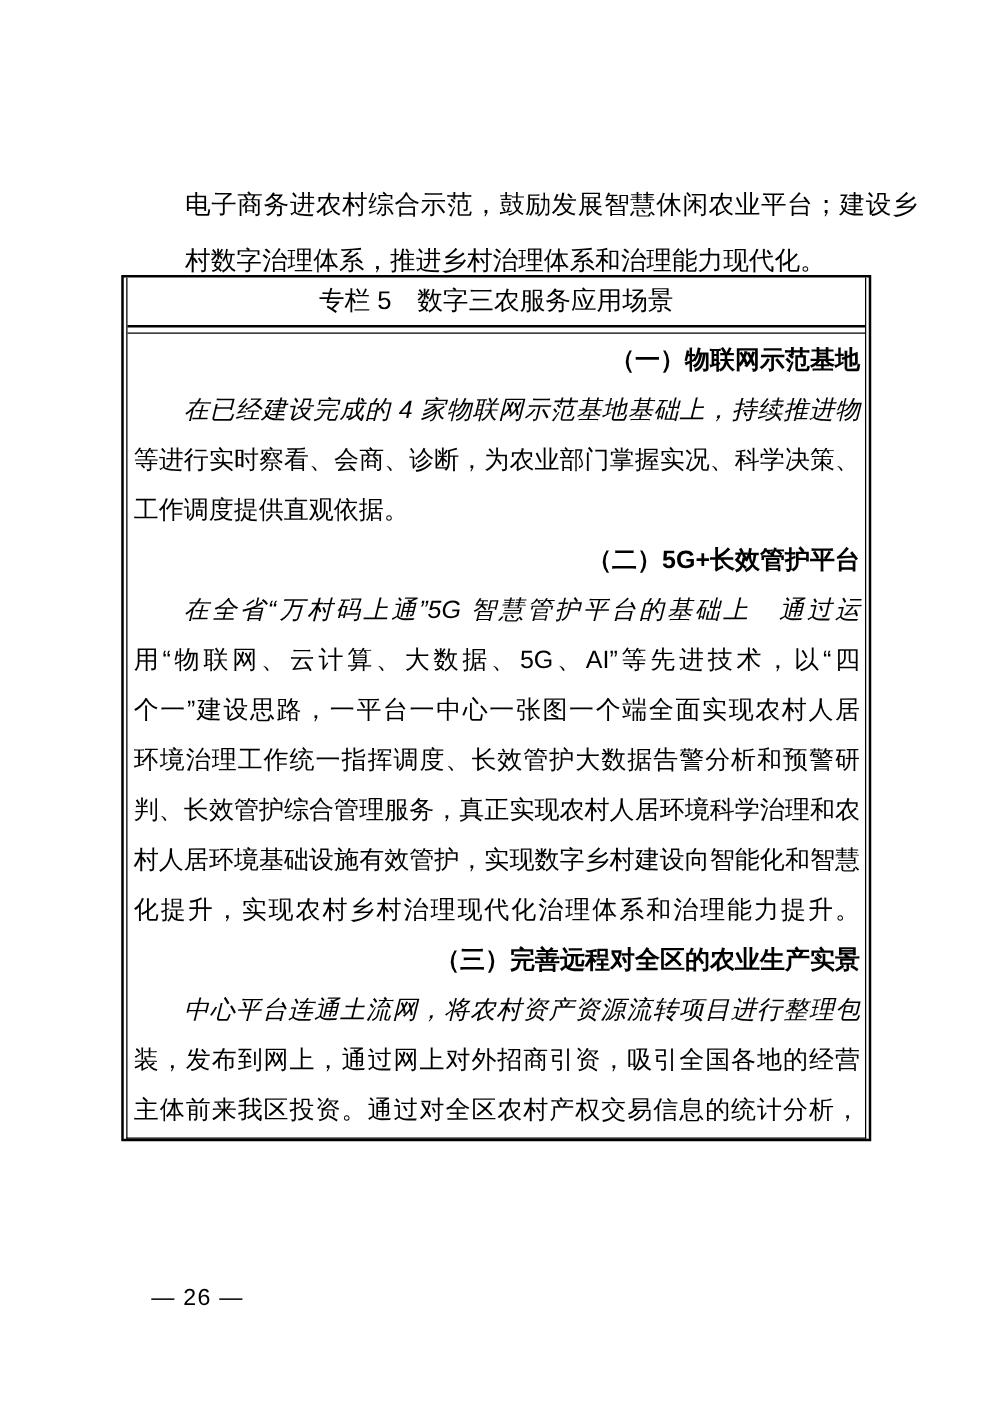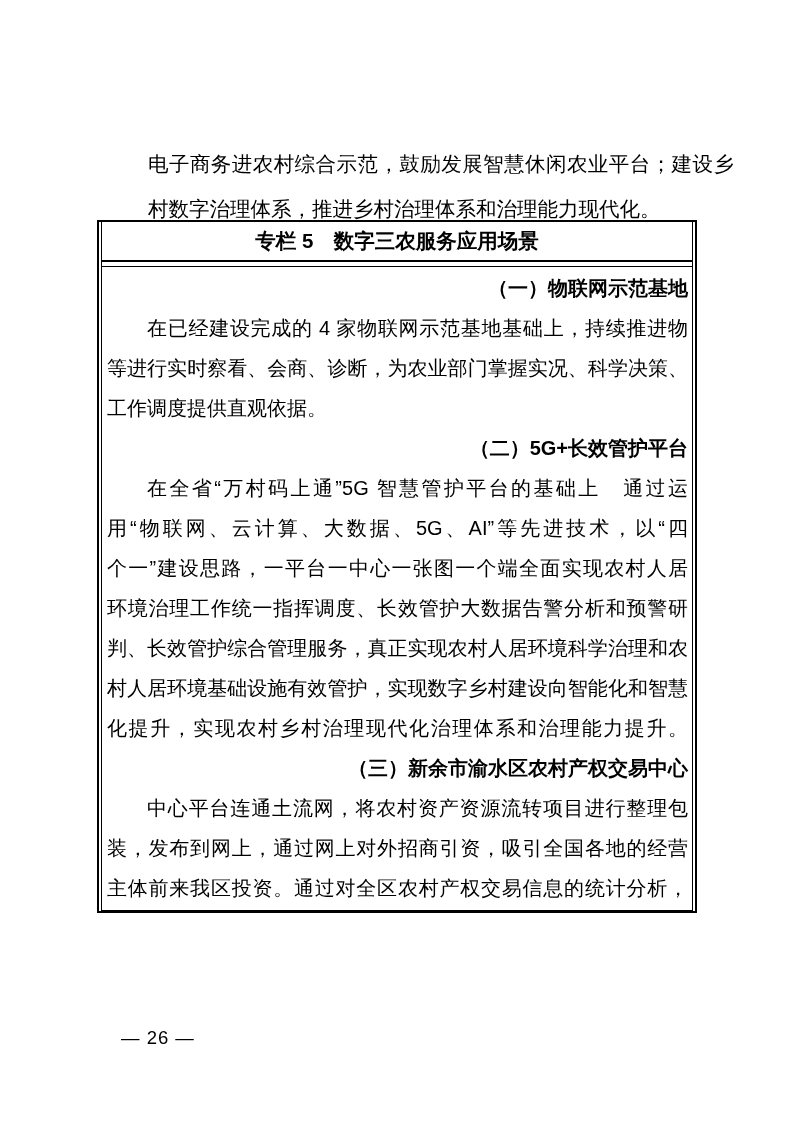--- a/index.html
+++ b/index.html
@@ -21,39 +21,39 @@
     margin-left: 44px;
   }
   .intro .tline { line-height: 45px; }
 
   
   .tline {
     text-align: justify;
     text-align-last: justify;
   }
   .tline.short { text-align-last: left; }
-  .tline.indent { text-indent: 2em; }
+  .tline.indent { text-indent: 2em; font-style: italic; }
 
   
   .box {
     position: absolute;
     left: 97px; top: 220px; width: 600px;
     border: 2px solid #000;
     box-sizing: border-box;
     background: #fff;
   }
   .box-inner {
     margin: 0 2px;
     border-left: 1px solid #000;
     border-right: 1px solid #000;
     border-bottom: 1px solid #000;
   }
   .box-title {
     font-size: 20.5px;
-    font-weight: bold;
+    font-weight: normal;
     text-align: center;
     line-height: 38px;
     border-bottom: 2px solid #000;
   }
   .box-body {
     border-top: 1px solid #000;
     margin-top: 4px;
     padding: 1px 4px 2px 5px;
     font-size: 20px;
   }
@@ -92,21 +92,21 @@
           <div class="tline">等进行实时察看、会商、诊断，为农业部门掌握实况、科学决策、</div>
           <div class="tline short">工作调度提供直观依据。</div>
           <div class="sec-heading">（二）5G+长效管护平台</div>
           <div class="tline indent">在全省“万村码上通”5G 智慧管护平台的基础上　通过运</div>
           <div class="tline">用“物联网、云计算、大数据、5G、AI”等先进技术，以“四</div>
           <div class="tline">个一”建设思路，一平台一中心一张图一个端全面实现农村人居</div>
           <div class="tline">环境治理工作统一指挥调度、长效管护大数据告警分析和预警研</div>
           <div class="tline">判、长效管护综合管理服务，真正实现农村人居环境科学治理和农</div>
           <div class="tline">村人居环境基础设施有效管护，实现数字乡村建设向智能化和智慧</div>
           <div class="tline">化提升，实现农村乡村治理现代化治理体系和治理能力提升。</div>
-          <div class="sec-heading">（三）新余市渝水区农村产权交易中心</div>
+          <div class="sec-heading">（三）完善远程对全区的农业生产实景</div>
           <div class="tline indent">中心平台连通土流网，将农村资产资源流转项目进行整理包</div>
           <div class="tline">装，发布到网上，通过网上对外招商引资，吸引全国各地的经营</div>
           <div class="tline">主体前来我区投资。通过对全区农村产权交易信息的统计分析，</div>
         </div>
     </div>
   </div>
 
   <div class="page-number">— 26 —</div>
 
 </div>

